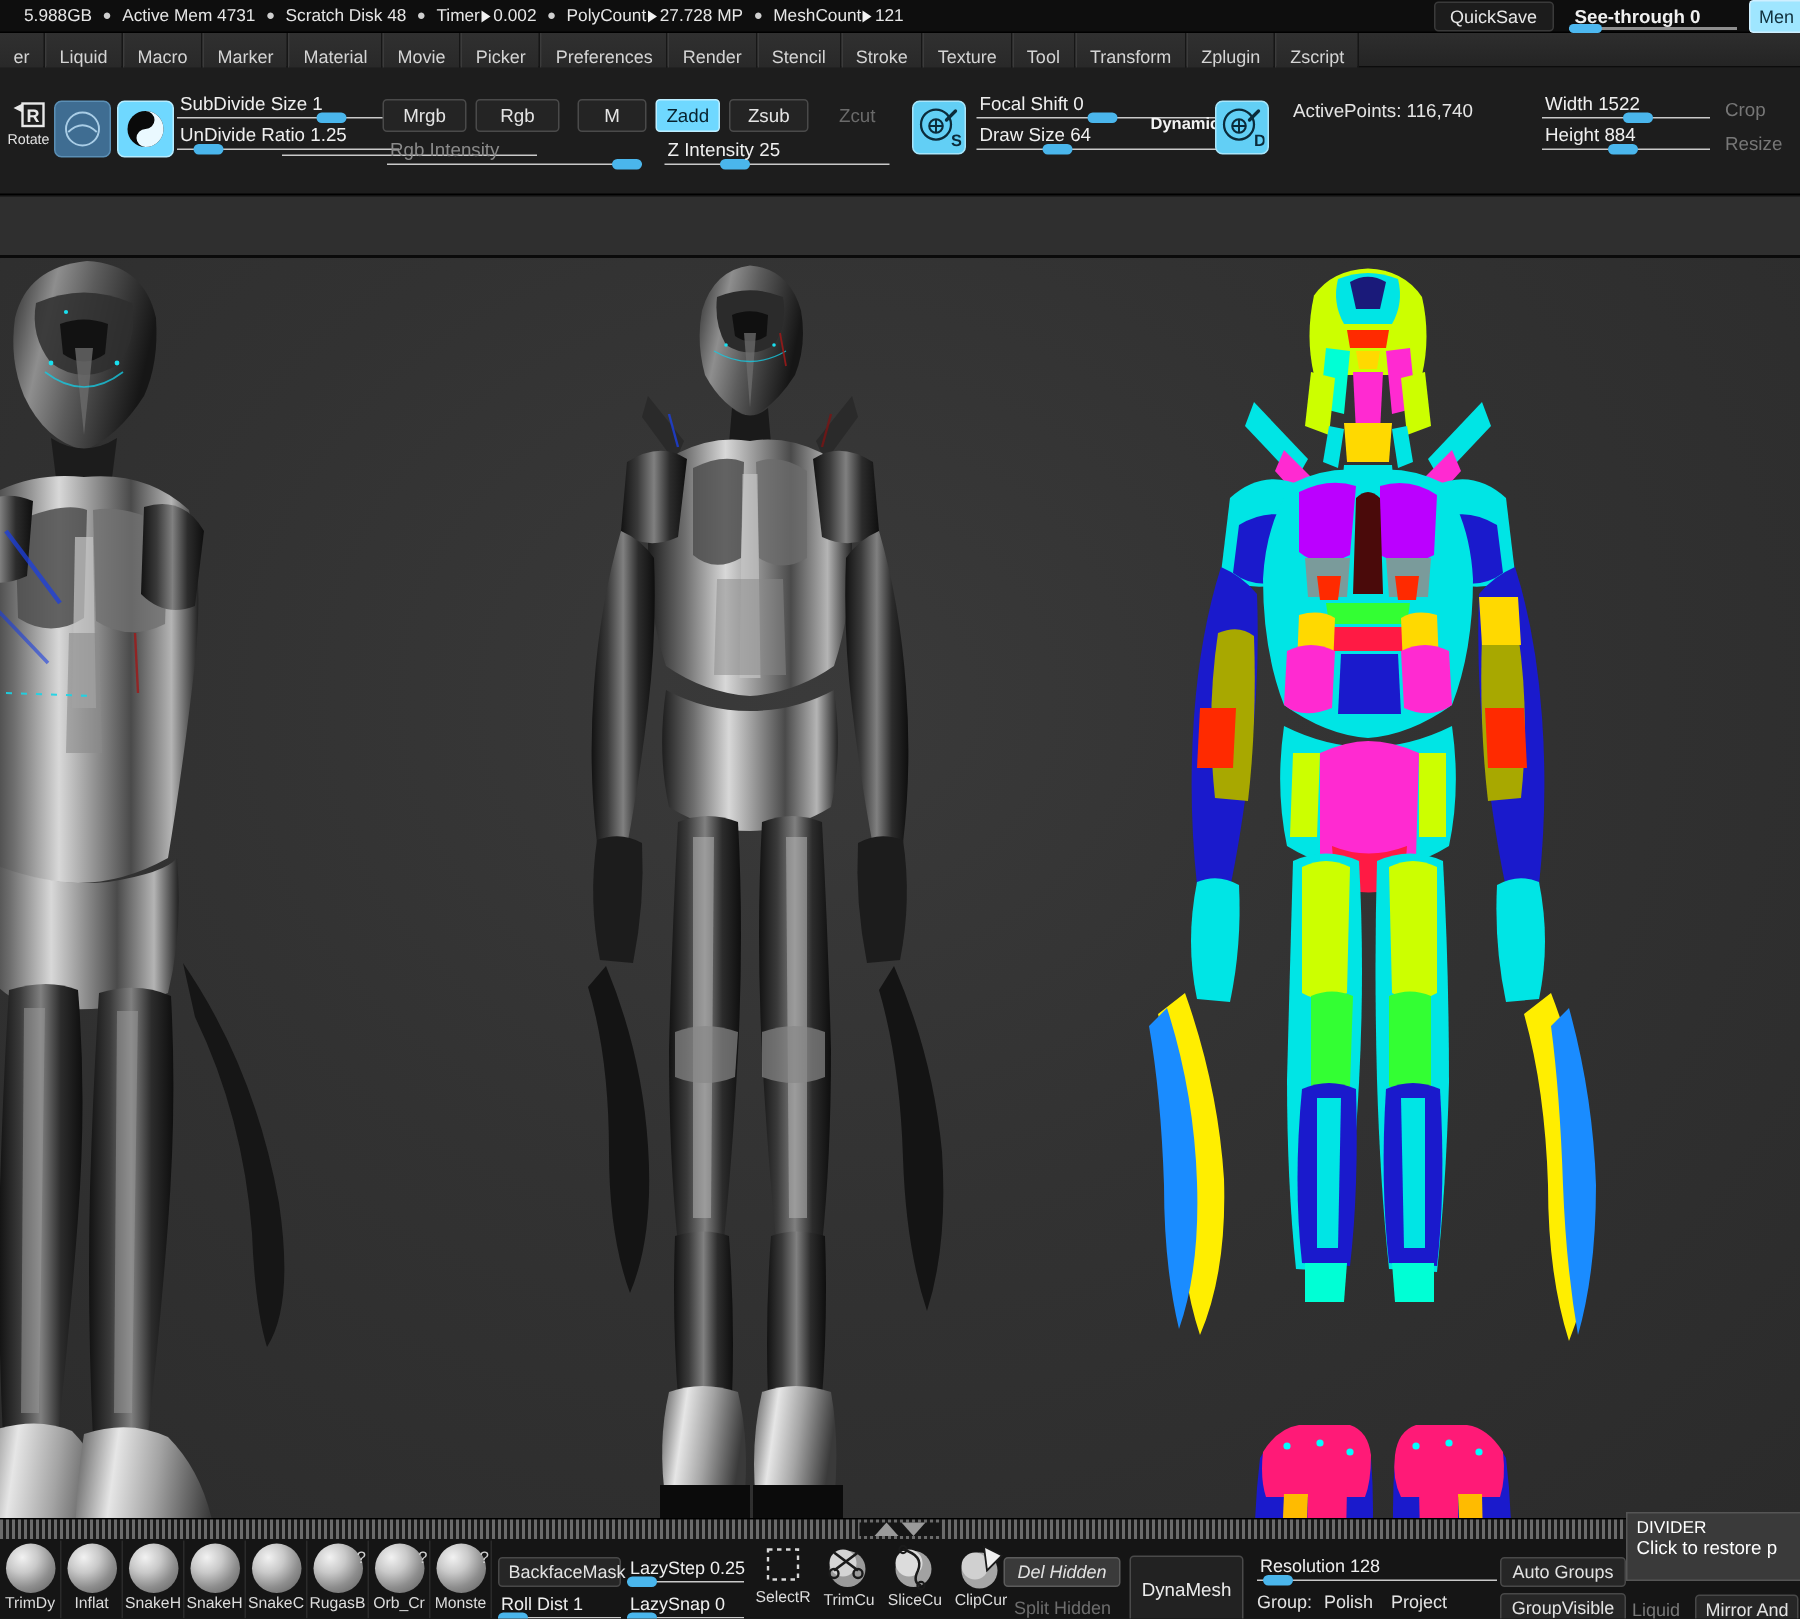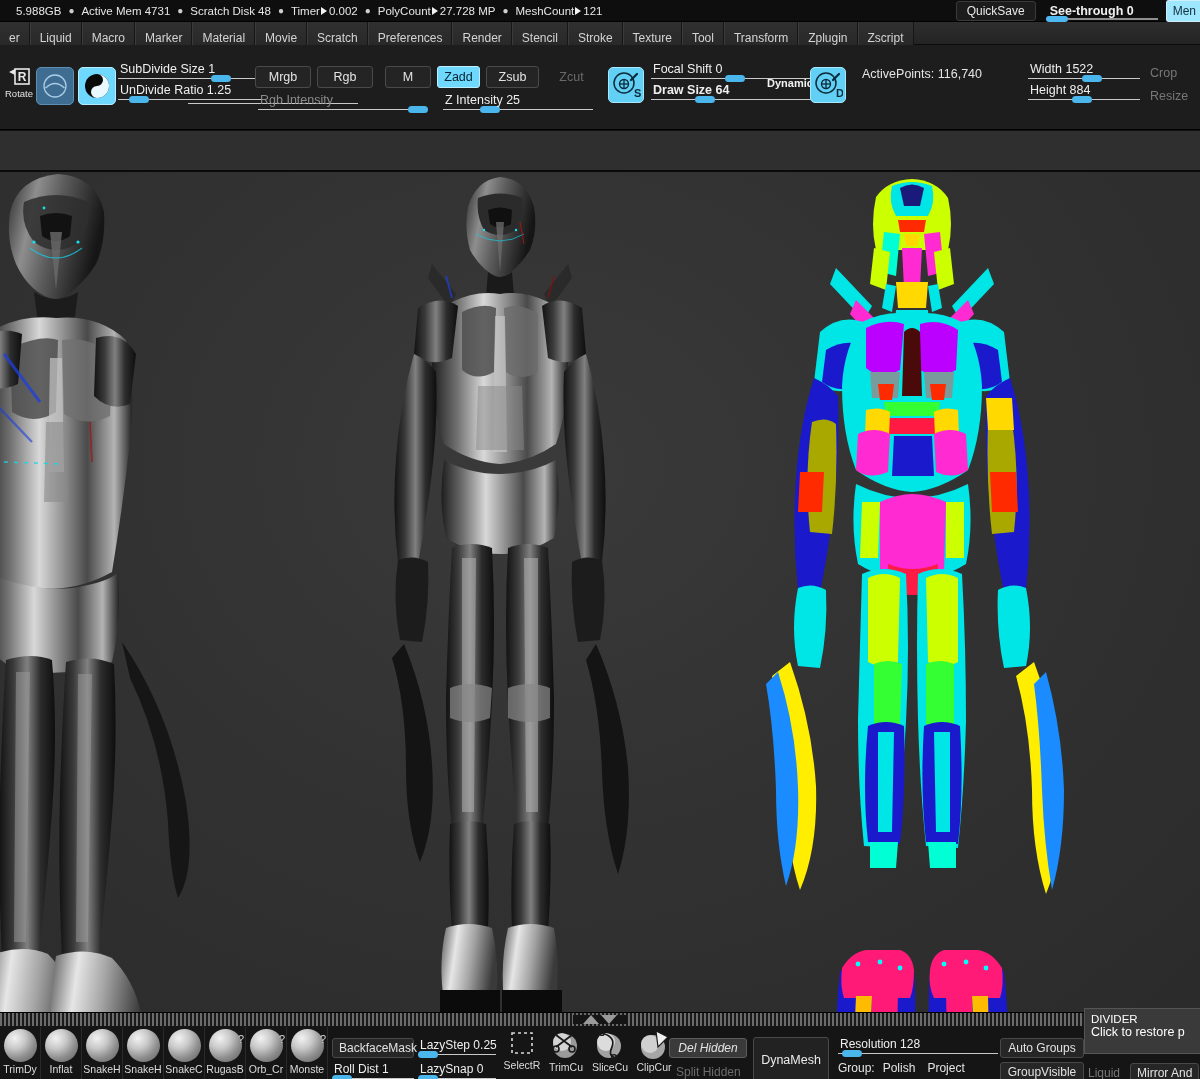--- a/index.html
+++ b/index.html
@@ -234,21 +234,21 @@
     </div>
   </div>
 
   <div class="menubar">
     <div class="menu-item">er</div>
     <div class="menu-item">Liquid</div>
     <div class="menu-item">Macro</div>
     <div class="menu-item">Marker</div>
     <div class="menu-item">Material</div>
     <div class="menu-item">Movie</div>
-    <div class="menu-item">Scratch</div>
+    <div class="menu-item">Picker</div>
     <div class="menu-item">Preferences</div>
     <div class="menu-item">Render</div>
     <div class="menu-item">Stencil</div>
     <div class="menu-item">Stroke</div>
     <div class="menu-item">Texture</div>
     <div class="menu-item">Tool</div>
     <div class="menu-item">Transform</div>
     <div class="menu-item">Zplugin</div>
     <div class="menu-item">Zscript</div>
   </div>
@@ -339,21 +339,21 @@
         </svg>
       </div>
     </div>
 
     <div class="shelf-row" style="left:651px; top:17px; flex-direction:column; align-items:flex-start;">
       <div class="slider" style="width:160px;">
         <div class="s-label">Focal Shift  0</div>
         <div class="s-track" style="width:160px;"></div>
         <div class="s-knob" style="left:74px;"></div>
       </div>
-      <div class="slider" style="width:160px; margin-top:1px;font-weight:bold;">
+      <div class="slider" style="width:160px; margin-top:1px;">
         <div class="s-label">Draw Size  64</div>
         <div class="s-track" style="width:160px;"></div>
         <div class="s-knob" style="left:44px;"></div>
       </div>
     </div>
     <div class="shelf-row" style="left:767px; top:32px;">
       <span class="bold-lbl">Dynamic</span>
     </div>
 
     <div class="shelf-row" style="left:810px; top:22px;">

